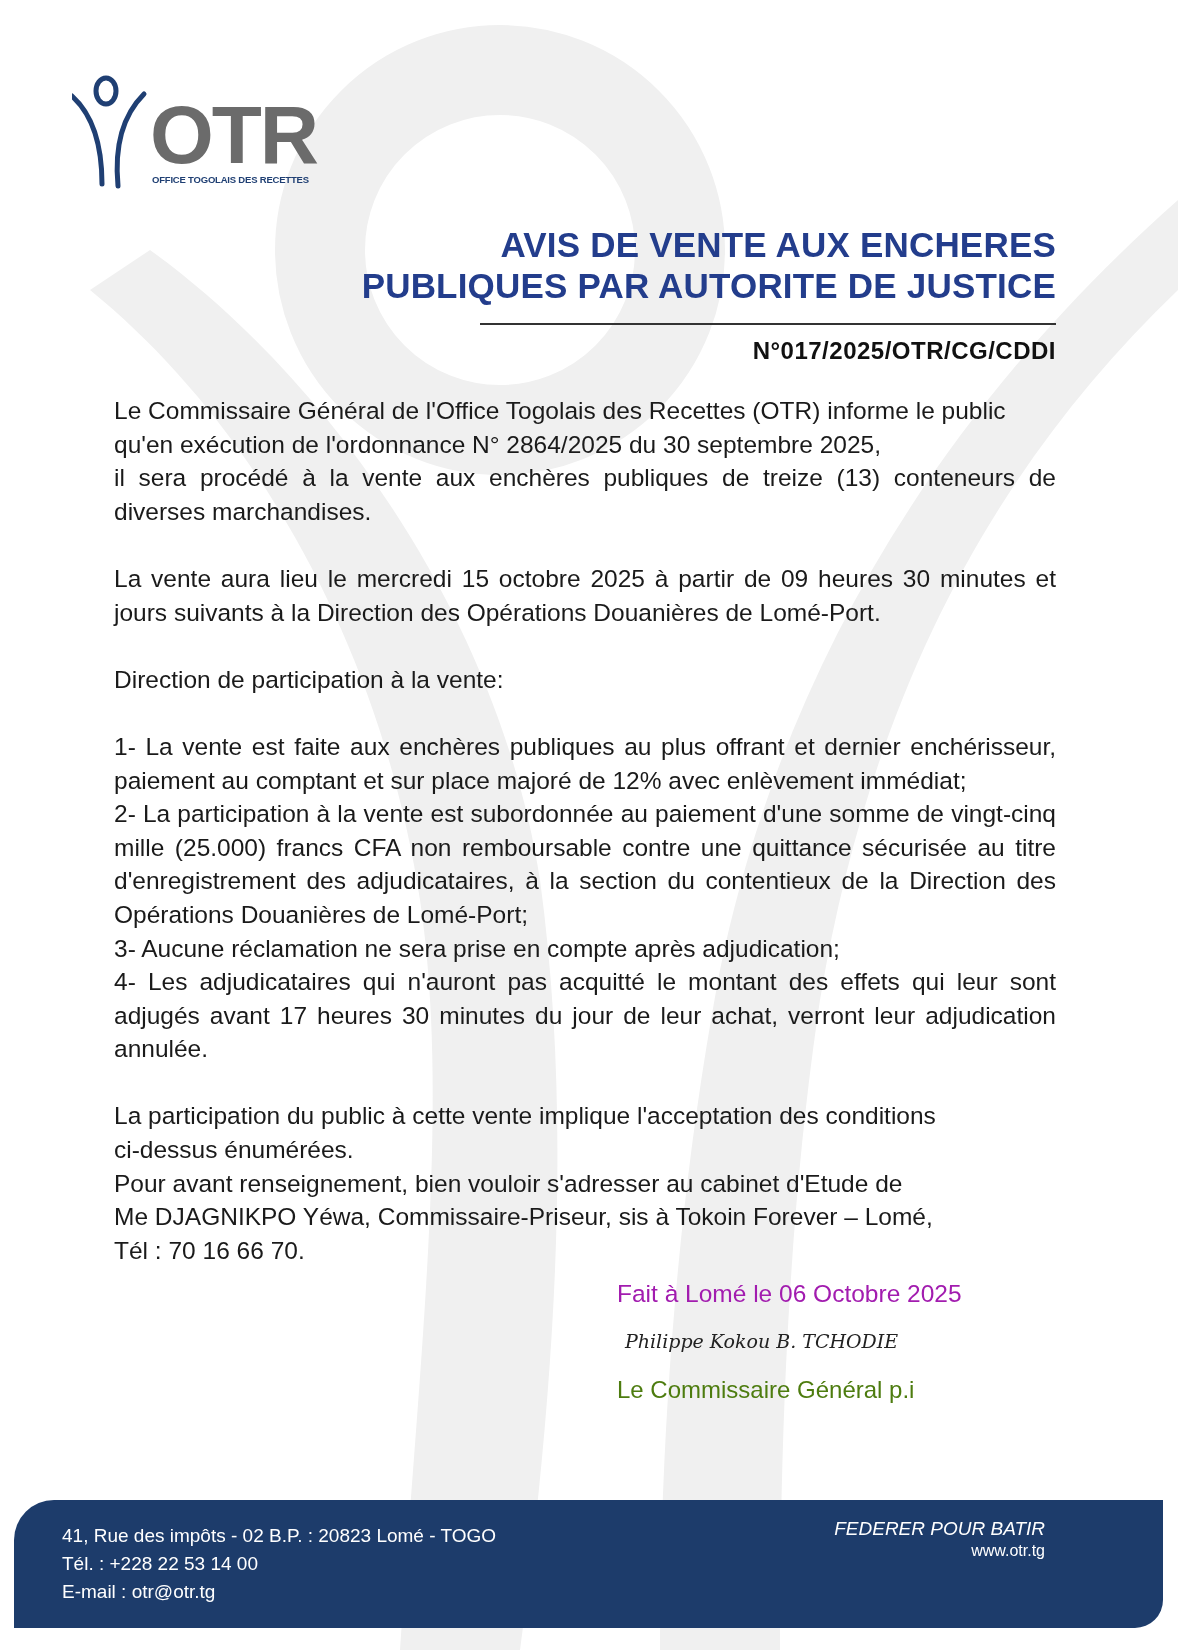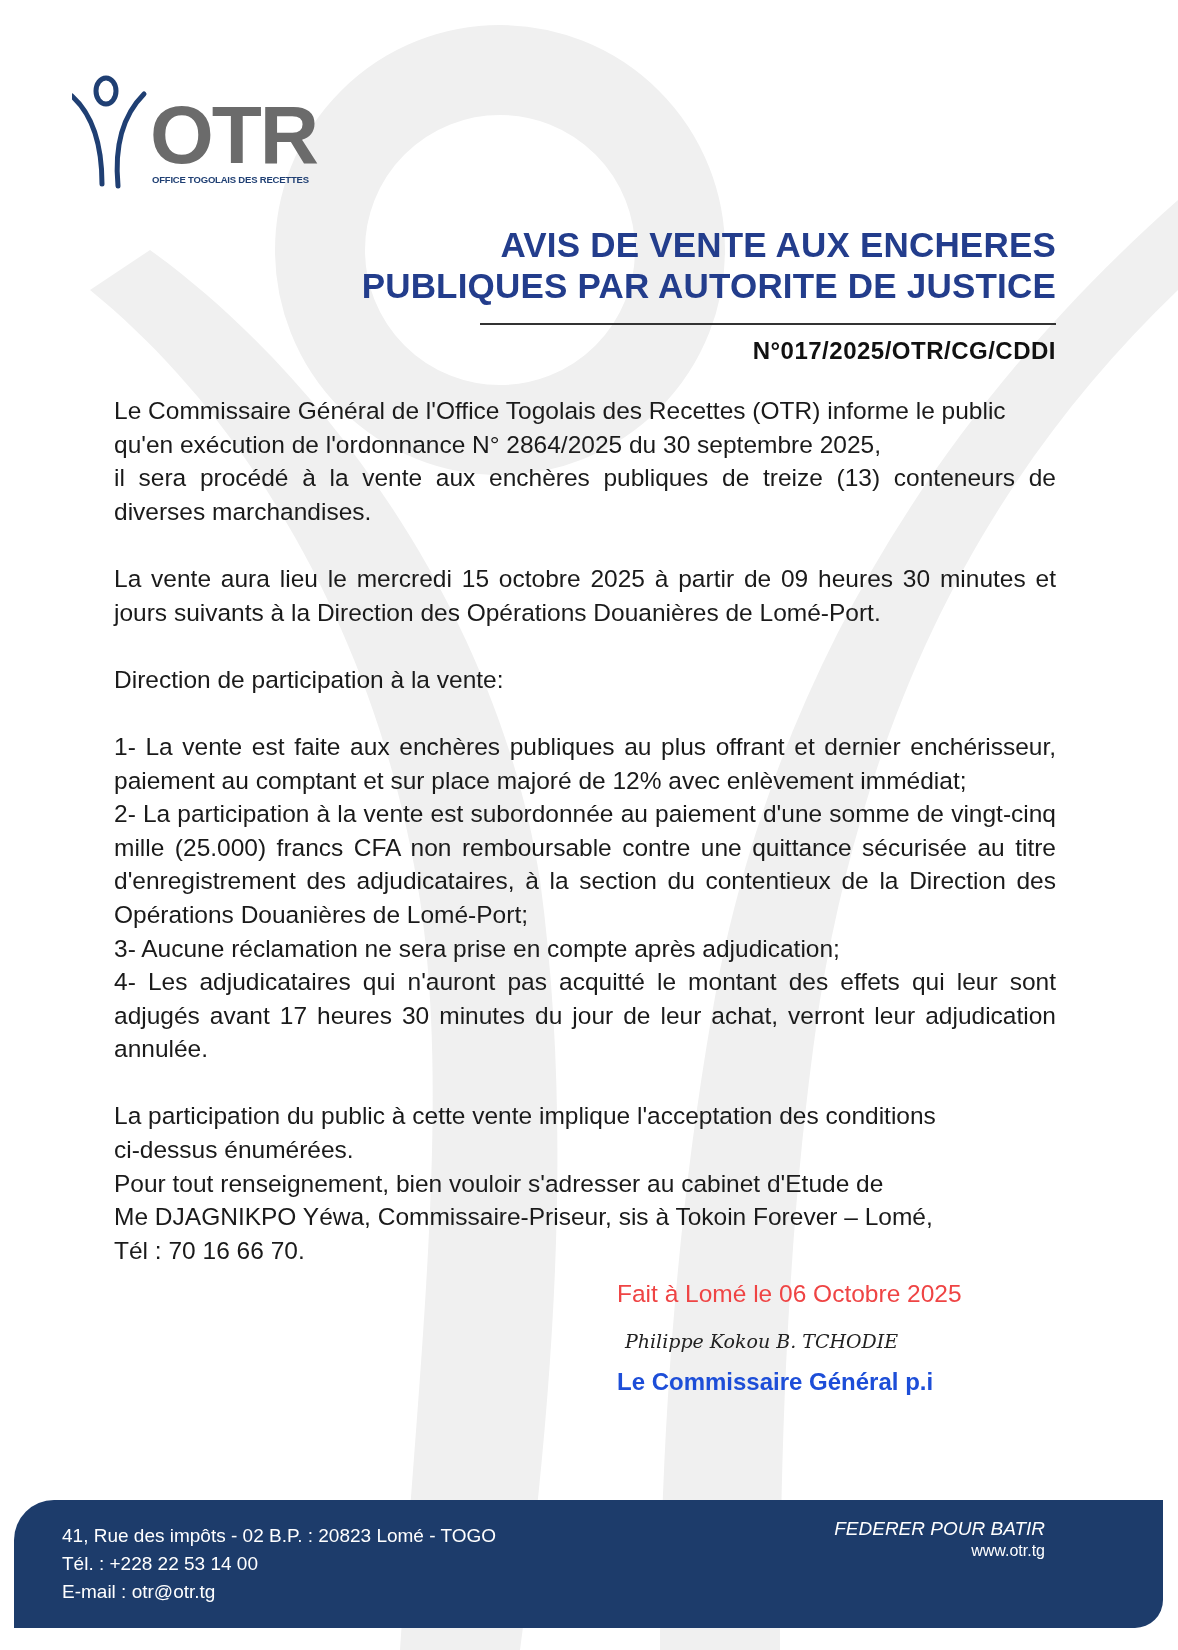--- a/index.html
+++ b/index.html
@@ -9,23 +9,23 @@
   .logo-word { position:absolute; left:78px; top:20px; font-family:"Liberation Sans", sans-serif; font-weight:bold; font-size:82px; color:#6b6b6b; letter-spacing:-2px; line-height:82px; }
   .logo-sub { position:absolute; left:80px; top:100px; font-size:9.5px; font-weight:bold; color:#1f3f73; white-space:nowrap; letter-spacing:-0.2px; }
   .title { position:absolute; right:122px; top:224px; text-align:right; font-weight:bold; font-size:35px; line-height:41px; color:#233d8c; z-index:1; letter-spacing:0.2px; }
   .rule { position:absolute; left:480px; top:323px; width:576px; height:2px; background:#333; z-index:1; }
   .ref { position:absolute; right:122px; top:337px; font-weight:bold; font-size:24px; color:#111; z-index:1; letter-spacing:0.5px; }
   .body { position:absolute; left:114px; top:394px; width:942px; font-size:24.5px; line-height:33.6px; color:#1a1a1a; z-index:1; }
   .body p { margin:0; }
   .j { text-align:justify; text-align-last:auto; }
   .gap { height:33.6px; }
   .sig-block { position:absolute; left:617px; top:1280px; z-index:1; }
-  .sig-date { font-size:24.5px; color:#ef4444; }
+  .sig-date { font-size:24.5px; color:#a21caf; }
   .sig-name { margin-top:22px; font-family:"DejaVu Serif", serif; font-style:italic; font-size:19px; color:#222;margin-left:8px; }
-  .sig-title { margin-top:16px; font-weight:bold; font-size:24px; color:#1d4ed8; }
+  .sig-title { margin-top:24px; font-weight:normal; font-size:24px; color:#4d7c0f; }
   .footer { position:absolute; left:14px; top:1500px; width:1149px; height:128px; background:#1d3c6b; border-radius:40px 0 28px 0; z-index:1; }
   .footer-left { position:absolute; left:48px; top:22px; color:#ffffff; font-size:19px; line-height:28px; }
   .footer-right { position:absolute; right:118px; top:18px; text-align:right; color:#ffffff; }
   .slogan { font-size:19px; font-style:italic; }
   .web { font-size:16px; margin-top:2px; }
 </style>
 </head>
 <body>
 
 <svg class="watermark" viewBox="0 0 1178 1650">
@@ -62,21 +62,21 @@
   <div class="gap"></div>
   <p>Direction de participation à la vente:</p>
   <div class="gap"></div>
   <p class="j">1- La vente est faite aux enchères publiques au plus offrant et dernier enchérisseur, paiement au comptant et sur place majoré de 12% avec enlèvement immédiat;</p>
   <p class="j">2- La participation à la vente est subordonnée au paiement d'une somme de vingt-cinq mille (25.000) francs CFA non remboursable contre une quittance sécurisée au titre d'enregistrement des adjudicataires, à la section du contentieux de la Direction des Opérations Douanières de Lomé-Port;</p>
   <p class="j">3- Aucune réclamation ne sera prise en compte après adjudication;</p>
   <p class="j">4- Les adjudicataires qui n'auront pas acquitté le montant des effets qui leur sont adjugés avant 17 heures 30 minutes du jour de leur achat, verront leur adjudication annulée.</p>
   <div class="gap"></div>
   <p>La participation du public à cette vente implique l'acceptation des conditions</p>
   <p>ci-dessus énumérées.</p>
-  <p>Pour tout renseignement, bien vouloir s'adresser au cabinet d'Etude de</p>
+  <p>Pour avant renseignement, bien vouloir s'adresser au cabinet d'Etude de</p>
   <p>Me DJAGNIKPO Yéwa, Commissaire-Priseur, sis à Tokoin Forever – Lomé,</p>
   <p>Tél : 70 16 66 70.</p>
 </div>
 
 <div class="sig-block">
   <div class="sig-date">Fait à Lomé le 06 Octobre 2025</div>
   <div class="sig-name">Philippe Kokou B. TCHODIE</div>
   <div class="sig-title">Le Commissaire Général p.i</div>
 </div>
 

